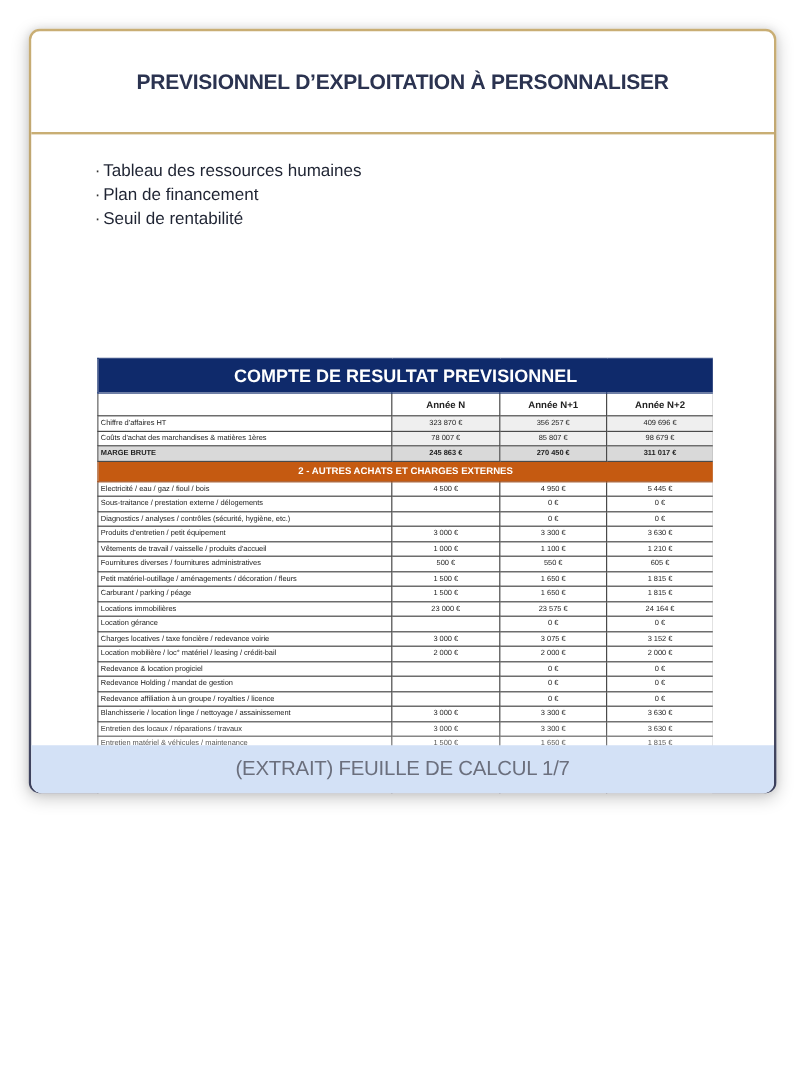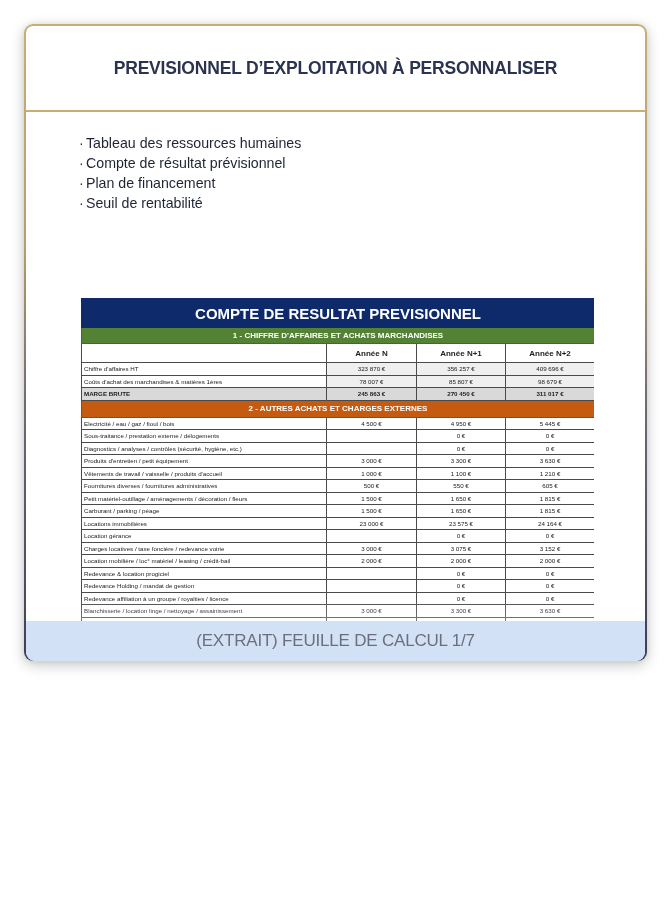--- a/index.html
+++ b/index.html
@@ -67,40 +67,36 @@
 <body>
 
 <div class="card">
   <div class="card-inner">
     <div class="header">
       <h1>PREVISIONNEL D’EXPLOITATION À PERSONNALISER</h1>
     </div>
 
     <ul class="features" id="features">
         <li><span class="dot">·</span><span>Tableau des ressources humaines</span></li>
-        <li><span class="dot">·</span><span>Compte de résultat prévisionnel</span></li>
         <li><span class="dot">·</span><span>Plan de financement</span></li>
         <li><span class="dot">·</span><span>Seuil de rentabilité</span></li>
       </ul>
 
     <div class="table-wrap">
       <table>
         <colgroup>
             <col class="c0">
             <col class="c1">
             <col class="c2">
             <col class="c3">
           </colgroup>
         <tbody id="tbody">
           <tr class="title-row">
             <td colspan="4">COMPTE DE RESULTAT PREVISIONNEL</td>
           </tr>
-          <tr class="sec1">
-            <td colspan="4">1 - CHIFFRE D'AFFAIRES ET ACHATS MARCHANDISES</td>
-          </tr>
           <tr class="yr">
             <td class="lbl"></td>
             <td>Année N</td>
             <td>Année N+1</td>
             <td>Année N+2</td>
           </tr>
         <tr class="row shade">
               <td class="lbl">Chiffre d'affaires HT</td>
               <td class="num">323 870 €</td>
               <td class="num">356 257 €</td>

